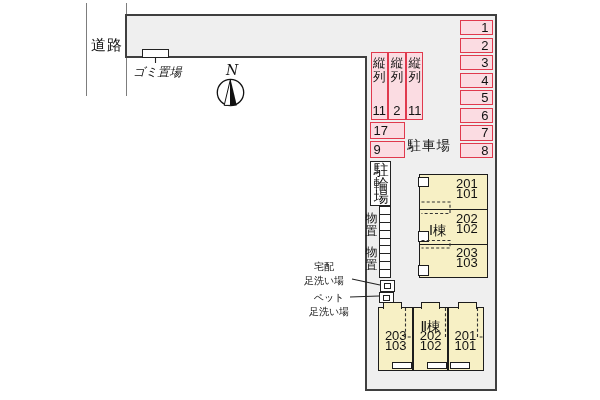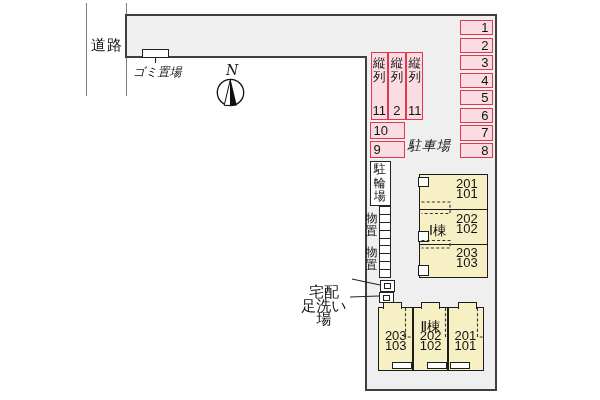--- a/index.html
+++ b/index.html
@@ -23,37 +23,37 @@
 
   
   .compass{position:absolute;left:211px;top:62px;z-index:2;}
 
   
   .pink{position:absolute;background:#fbdce2;border:1.5px solid #e0394d;z-index:2;}
   .tandem{top:52px;width:17.2px;height:68px;display:flex;flex-direction:column;align-items:center;}
   .tandem-chars{width:13px;margin-top:3px;font-size:12.5px;line-height:14px;text-align:center;word-break:break-all;}
   .tandem-num{margin-top:auto;font-size:13px;line-height:14px;padding-bottom:1px;}
   .row-spot{left:369.5px;width:35px;height:16.5px;font-size:13px;line-height:14px;padding:1px 0 0 3px;}
-  .parking-label{left:407.5px;top:136.5px;font-size:13.5px;letter-spacing:1px;font-style:italic;}
+  .parking-label{left:407.5px;top:136.5px;font-size:13.5px;letter-spacing:1px;}
   .side-spot{left:460.3px;width:33.2px;height:15.3px;font-size:13px;
              display:flex;align-items:center;justify-content:flex-end;padding-right:4px;}
 
   
   .bike-box{position:absolute;left:369.5px;top:161px;width:21.5px;height:45px;background:#fff;
             border:1.5px solid #222;z-index:2;display:flex;align-items:center;justify-content:center;}
-  .bike-text{width:13px;font-size:12px;line-height:13.5px;word-break:break-all;}
+  .bike-text{width:13px;font-size:15px;line-height:13.5px;text-align:center;word-break:break-all;}
   .ladder{position:absolute;left:378.8px;top:205.8px;width:11.8px;height:72.5px;background:#fff;
           border:1.2px solid #222;z-index:2;display:flex;flex-direction:column;}
   .ladder .cell{flex:1;border-bottom:1.2px solid #222;}
   .ladder .cell:last-child{border-bottom:none;}
   .storage-label{position:absolute;left:365px;width:13px;font-size:12px;line-height:13px;
                  text-align:center;word-break:break-all;z-index:2;}
   .mini-box{position:absolute;background:#fff;border:1.3px solid #222;z-index:2;}
   .mini-inner{position:absolute;background:#fff;border:1.5px solid #222;z-index:3;}
-  .two-line{position:absolute;text-align:center;font-size:15px;line-height:13.5px;z-index:4;margin-top:25px;}
+  .two-line{position:absolute;text-align:center;font-size:10px;line-height:13.5px;z-index:4;}
 
   
   .bldg{position:absolute;background:#f7f0c5;border:1.5px solid #1c1c1c;z-index:1;}
   .bldg1{left:419px;top:174px;width:68.7px;height:104px;}
   .bldg2{left:378px;top:306.5px;width:105.5px;height:64px;}
   .bump{position:absolute;top:301.5px;width:19px;height:7.5px;background:#f7f0c5;
         border:1.5px solid #1c1c1c;border-bottom:none;z-index:2;}
   .hdiv{position:absolute;left:420px;width:67px;height:1.2px;background:#1c1c1c;z-index:2;}
   .vdiv{position:absolute;top:307.5px;width:1.2px;height:62px;background:#1c1c1c;z-index:2;}
   .door{position:absolute;background:#fff;border:1.2px solid #1c1c1c;z-index:3;}
@@ -96,21 +96,21 @@
   <div class="pink tandem" style="left:388.4px">
     <div class="tandem-chars">縦列</div>
     <div class="tandem-num">2</div>
   </div>
   <div class="pink tandem" style="left:406.1px">
     <div class="tandem-chars">縦列</div>
     <div class="tandem-num">11</div>
   </div>
 
   <div class="pink row-spot" style="top:122px">
-    <span>10</span>
+    <span>17</span>
   </div>
   <div class="pink row-spot" style="top:141px">
     <span>9</span>
   </div>
 
   <div class="label parking-label">駐車場</div>
 
   <div class="pink side-spot" style="top:20px">
       <span>1</span>
     </div>
@@ -154,20 +154,24 @@
   <div class="storage-label" style="top:212px">物置</div>
   <div class="storage-label" style="top:246px">物置</div>
 
   <div class="mini-box" style="left:379.8px;top:279.5px;width:15px;height:12.5px"></div>
   <div class="mini-inner" style="left:383.5px;top:282.5px;width:7px;height:6.5px"></div>
   <div class="mini-box" style="left:379.3px;top:292px;width:14.5px;height:11px"></div>
   <div class="mini-inner" style="left:383px;top:294.5px;width:7px;height:6.5px"></div>
 
   <div class="two-line" style="left:295px;top:260px;width:58px">
     <span style="display:block">宅配</span>
+    <span style="display:block">足洗い場</span>
+  </div>
+  <div class="two-line" style="left:297px;top:291px;width:64px">
+    <span style="display:block">ペット</span>
     <span style="display:block">足洗い場</span>
   </div>
 
   <div class="bldg bldg1"></div>
   <div class="hdiv" style="top:208.8px"></div>
   <div class="hdiv" style="top:243.5px"></div>
   <div class="door" style="left:418px;top:176.5px;width:11px;height:10.5px"></div>
   <div class="door" style="left:418px;top:231px;width:11px;height:10.5px"></div>
   <div class="door" style="left:418px;top:265px;width:11px;height:10.5px"></div>
   <div class="unit-text" style="left:456px;top:179px">

